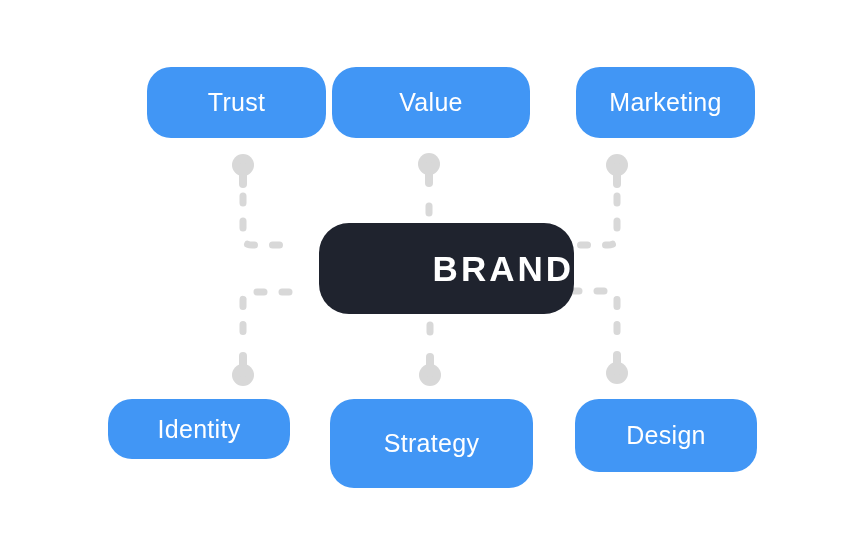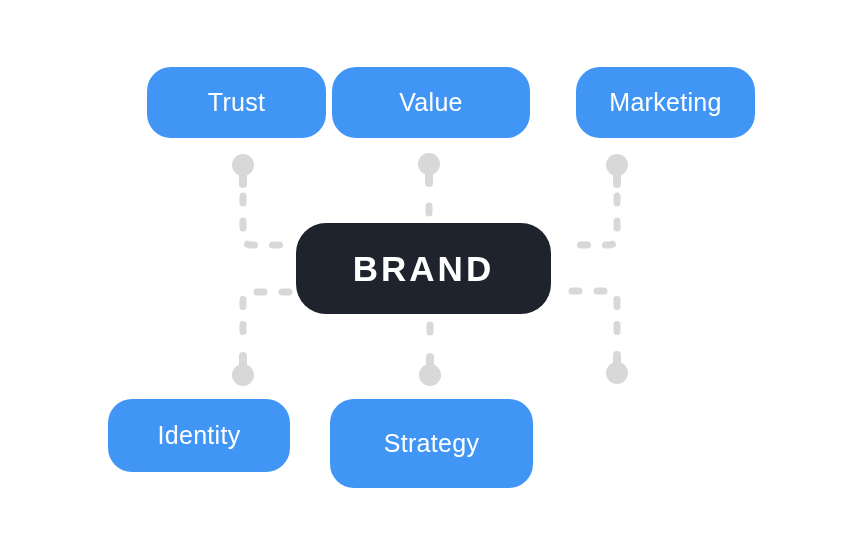--- a/index.html
+++ b/index.html
@@ -33,28 +33,28 @@
     position:absolute;
     background:var(--accent);
     color:var(--label-text);
     border-radius:24px;
     display:flex;align-items:center;justify-content:center;
     font-size:25px;font-weight:400;letter-spacing:.3px;
   }
   .n-trust     {left:109px;top:67px; width:179px;height:71px;margin-left:38px;}
   .n-value     {left:332px;top:67px; width:198px;height:71px;}
   .n-marketing {left:576px;top:67px; width:179px;height:71px;}
-  .n-identity  {left:108px;top:399px;width:182px;height:73px;}
+  .n-identity  {left:108px;top:399px;width:182px;height:60px;}
   .n-strategy  {left:330px;top:399px;width:203px;height:89px;}
   .n-design    {left:575px;top:399px;width:182px;height:73px;}
   .brand{
-    position:absolute;left:296px;top:223px;width:255px;height:91px;
+    position:absolute;left:319px;top:223px;width:255px;height:91px;
     background:var(--dark);color:var(--label-text);
     border-radius:30px;
-    display:flex;align-items:center;justify-content:center;
+    display:flex;align-items:center;justify-content:flex-end;
     font-size:35px;font-weight:700;letter-spacing:3px;
   }
 </style>
 </head>
 <body>
 
 <div class="canvas">
 
   <svg class="connectors" viewBox="0 0 864 540" xmlns="http://www.w3.org/2000/svg" aria-hidden="true">
 
@@ -108,18 +108,21 @@
   </div>
 
   <div class="node n-identity">
     <span>Identity</span>
   </div>
 
   <div class="node n-strategy">
     <span>Strategy</span>
   </div>
 
+  <div class="node n-design">
+    <span>Design</span>
+  </div>
 
   <div class="brand">
     <span>BRAND</span>
   </div>
 
 </div>
 
 </body></html>

